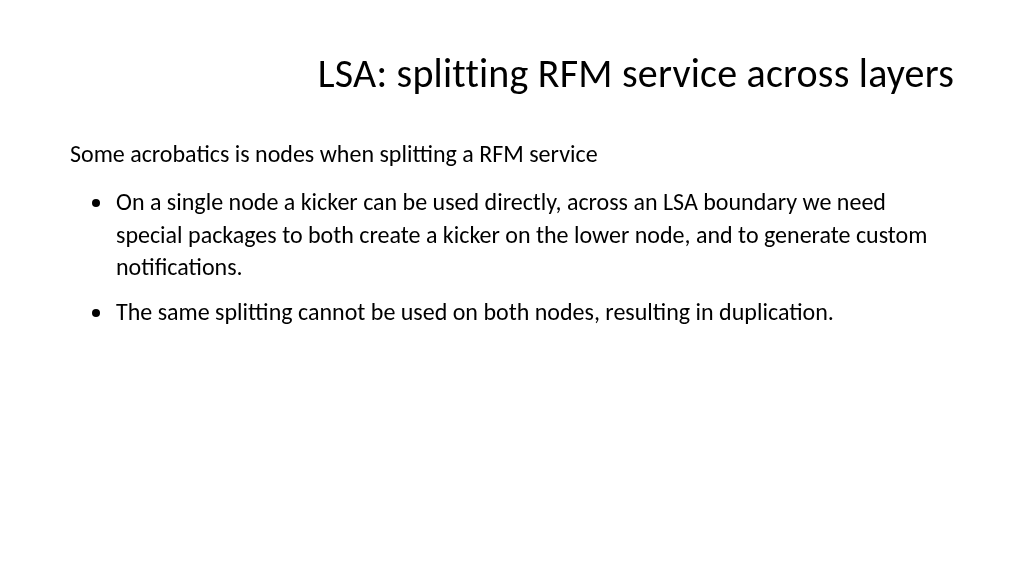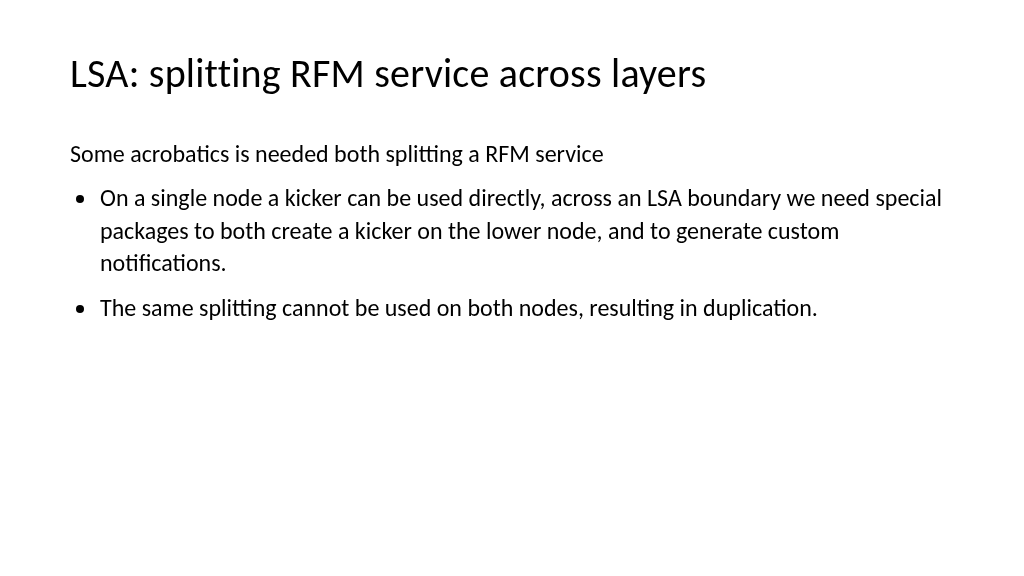--- a/index.html
+++ b/index.html
@@ -17,42 +17,43 @@
     width: 1024px;
     height: 576px;
     padding: 50px 70px 50px 70px;
   }
   .title {
     font-size: 40px;
     font-weight: 400;
     margin: 0 0 40px 0;
     line-height: 1.2;
     letter-spacing: 0.2px;
+    text-align: right;
   }
   .lead {
     font-size: 24px;
     font-weight: 400;
     margin: 0 0 12px 0;
     line-height: 1.35;
   }
   ul.bullets {
-    margin: 0;
+    margin: 16px;
     padding: 0 0 0 28px;
     list-style: disc;
   }
   ul.bullets li {
     font-size: 24px;
     line-height: 1.35;
     margin: 0 0 12px 0;
     padding-left: 2px;
   }
 </style>
 </head>
 <body>
 
 <div class="slide">
   <h1 class="title">LSA: splitting RFM service across layers</h1>
-  <p class="lead">Some acrobatics is needed both splitting a RFM service</p>
+  <p class="lead">Some acrobatics is nodes when splitting a RFM service</p>
   <ul class="bullets">
     <li>On a single node a kicker can be used directly, across an LSA boundary we need special packages to both create a kicker on the lower node, and to generate custom notifications.</li>
     <li>The same splitting cannot be used on both nodes, resulting in duplication.</li>
   </ul>
 </div>
 
 </body></html>

